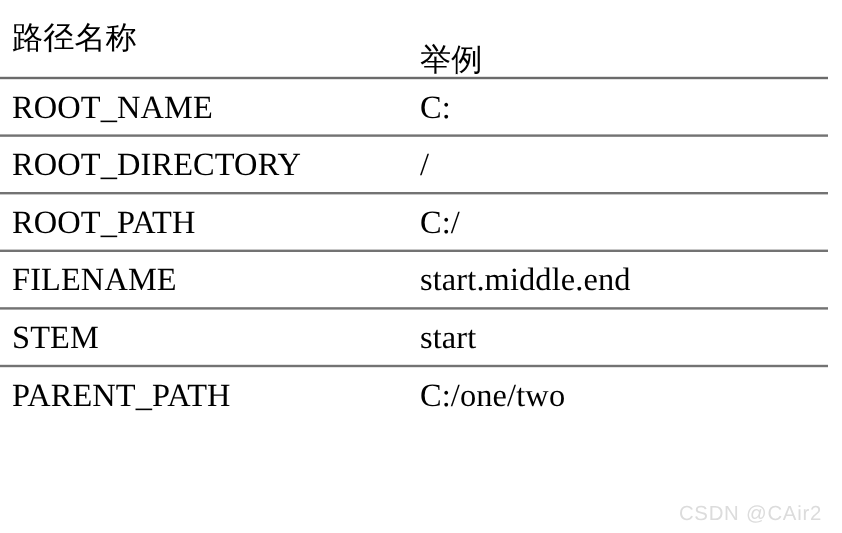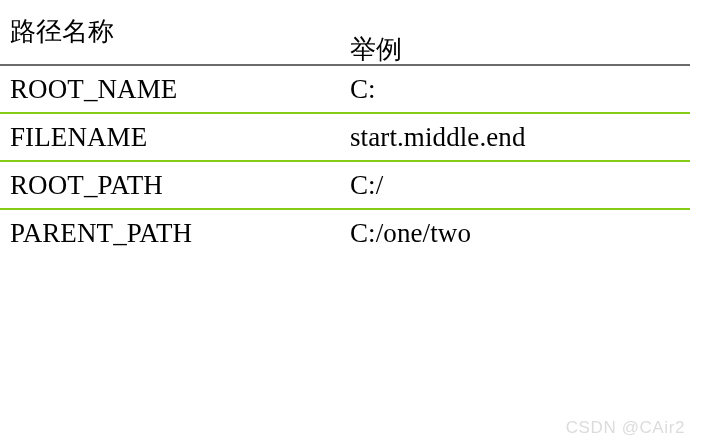--- a/index.html
+++ b/index.html
@@ -60,21 +60,21 @@
     padding-bottom: 2px;
   }
   .head-row th .cell-pad { padding-left: 10px; }
   .head-row th.col-value .cell-pad { padding-left: 10px; margin-top: 36px; }
 
   
   .head-row {
     border-bottom: 2px solid #6b6b6b;
   }
   .data-row {
-    border-bottom: 2px solid #84cc16;
+    border-bottom: 2px solid #737373;
   }
   .data-row.last-row {
     border-bottom: none;
   }
 
   .data-row td {
     font-family: "Liberation Serif", "DejaVu Serif", serif;
     font-size: 27px;
     font-weight: 400;
     line-height: 1;
@@ -120,40 +120,56 @@
 
       <tr class="data-row">
         <td class="col-name">
           <span class="cell-pad">ROOT_NAME</span>
         </td>
         <td class="col-value">
           <span class="cell-pad">C:</span>
         </td>
       </tr>
 
-
       <tr class="data-row">
         <td class="col-name">
-          <span class="cell-pad">FILENAME</span>
+          <span class="cell-pad">ROOT_DIRECTORY</span>
         </td>
         <td class="col-value">
-          <span class="cell-pad">start.middle.end</span>
+          <span class="cell-pad">/</span>
         </td>
       </tr>
 
       <tr class="data-row">
         <td class="col-name">
           <span class="cell-pad">ROOT_PATH</span>
         </td>
         <td class="col-value">
           <span class="cell-pad">C:/</span>
         </td>
       </tr>
 
+      <tr class="data-row">
+        <td class="col-name">
+          <span class="cell-pad">FILENAME</span>
+        </td>
+        <td class="col-value">
+          <span class="cell-pad">start.middle.end</span>
+        </td>
+      </tr>
 
+
+      <tr class="data-row">
+        <td class="col-name">
+          <span class="cell-pad">STEM</span>
+        </td>
+        <td class="col-value">
+          <span class="cell-pad">start</span>
+        </td>
+      </tr>
 
 
       <tr class="data-row last-row">
         <td class="col-name">
           <span class="cell-pad">PARENT_PATH</span>
         </td>
         <td class="col-value">
           <span class="cell-pad">C:/one/two</span>
         </td>
       </tr>

